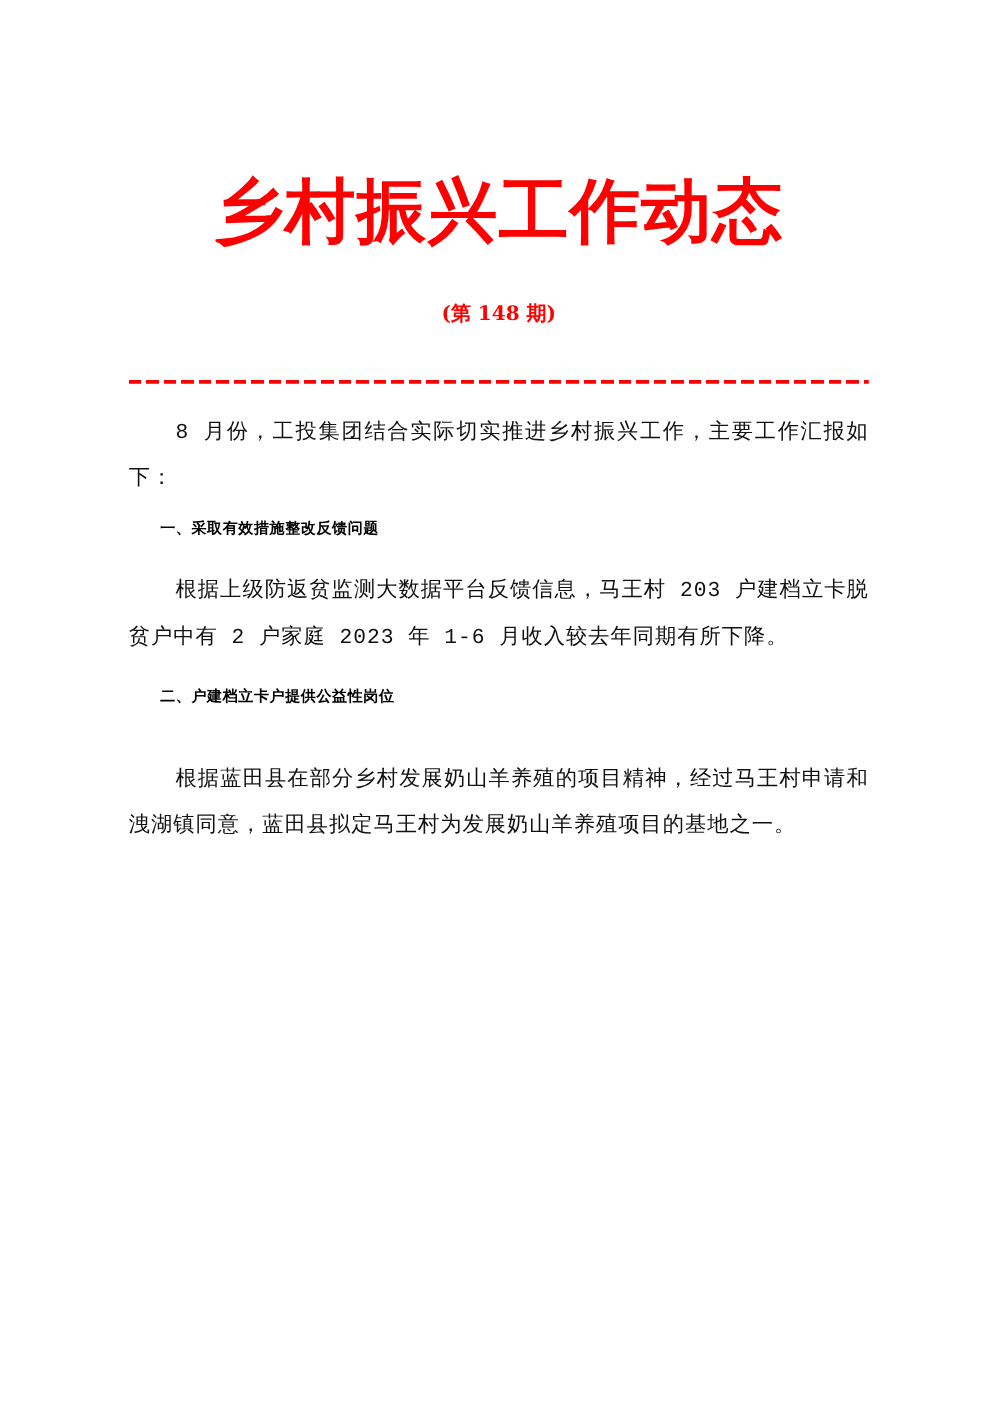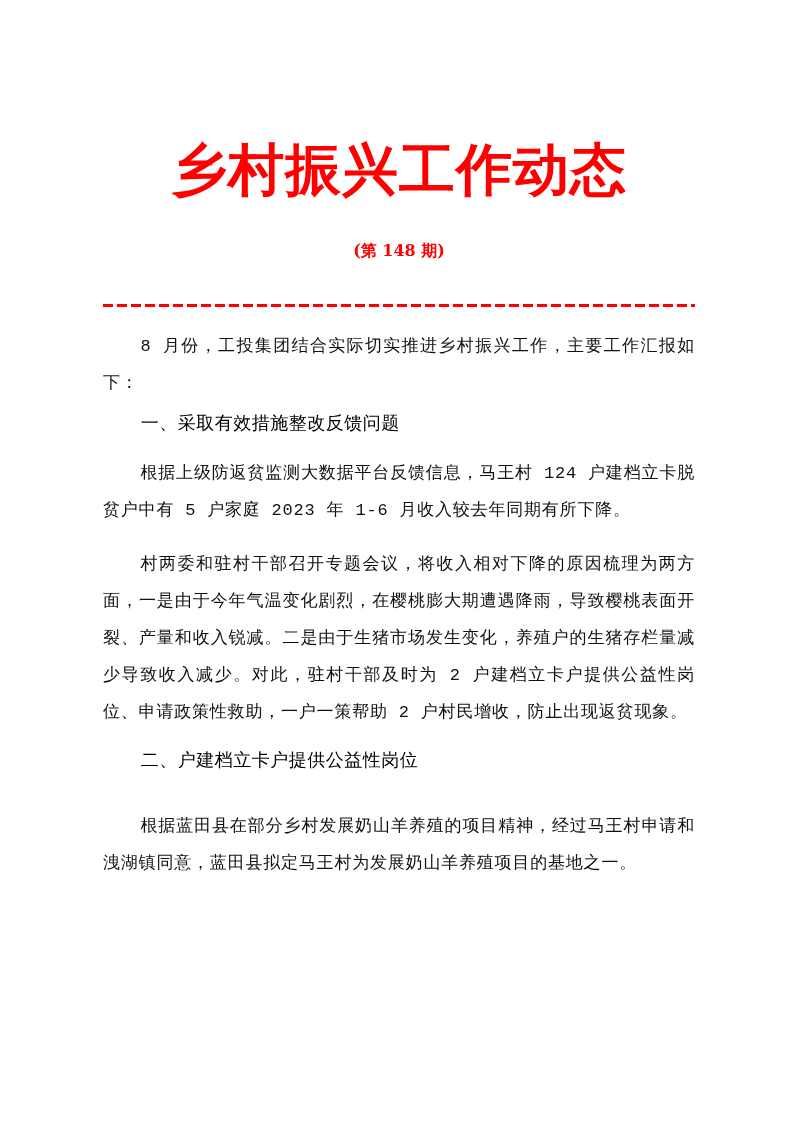--- a/index.html
+++ b/index.html
@@ -56,23 +56,23 @@
     text-indent: 2.2em;
     letter-spacing: 0.8px;
     color: var(--text, #111111);
   }
   .p-intro { margin: 21px 0 0; }
   .p-a     { margin: 14px 0 0; }
   .p-b     { margin: 17px 0 0; }
   .p-c     { margin: 30px 0 0; }
   .sec-heading {
     font-family: "DejaVu Sans", "Liberation Sans", sans-serif;
-    font-size: 18px;
+    font-size: 12px;
     line-height: 37px;
-    font-weight: normal;
+    font-weight: bold;
     text-indent: 2.1em;
     letter-spacing: 0.5px;
     color: #000000;
   }
   .h-1 { margin: 2px 0 0; }
   .h-2 { margin: 10px 0 0; }
 </style>
 </head>
 <body>
 
@@ -81,21 +81,20 @@
   <h1 class="doc-title">乡村振兴工作动态</h1>
 
   <div class="issue-no">(第 148 期)</div>
 
   <div class="divider"></div>
 
   <p class="body-p p-intro">8 月份，工投集团结合实际切实推进乡村振兴工作，主要工作汇报如下：</p>
 
   <h2 class="sec-heading h-1">一、采取有效措施整改反馈问题</h2>
 
-  <p class="body-p p-a">根据上级防返贫监测大数据平台反馈信息，马王村 124 户建档立卡脱贫户中有 5 户家庭 2023 年 1-6 月收入较去年同期有所下降。</p>
+  <p class="body-p p-a">根据上级防返贫监测大数据平台反馈信息，马王村 203 户建档立卡脱贫户中有 2 户家庭 2023 年 1-6 月收入较去年同期有所下降。</p>
 
-  <p class="body-p p-b">村两委和驻村干部召开专题会议，将收入相对下降的原因梳理为两方面，一是由于今年气温变化剧烈，在樱桃膨大期遭遇降雨，导致樱桃表面开裂、产量和收入锐减。二是由于生猪市场发生变化，养殖户的生猪存栏量减少导致收入减少。对此，驻村干部及时为 2 户建档立卡户提供公益性岗位、申请政策性救助，一户一策帮助 2 户村民增收，防止出现返贫现象。</p>
 
   <h2 class="sec-heading h-2">二、户建档立卡户提供公益性岗位</h2>
 
   <p class="body-p p-c">根据蓝田县在部分乡村发展奶山羊养殖的项目精神，经过马王村申请和洩湖镇同意，蓝田县拟定马王村为发展奶山羊养殖项目的基地之一。</p>
 
 </div>
 
 </body></html>

